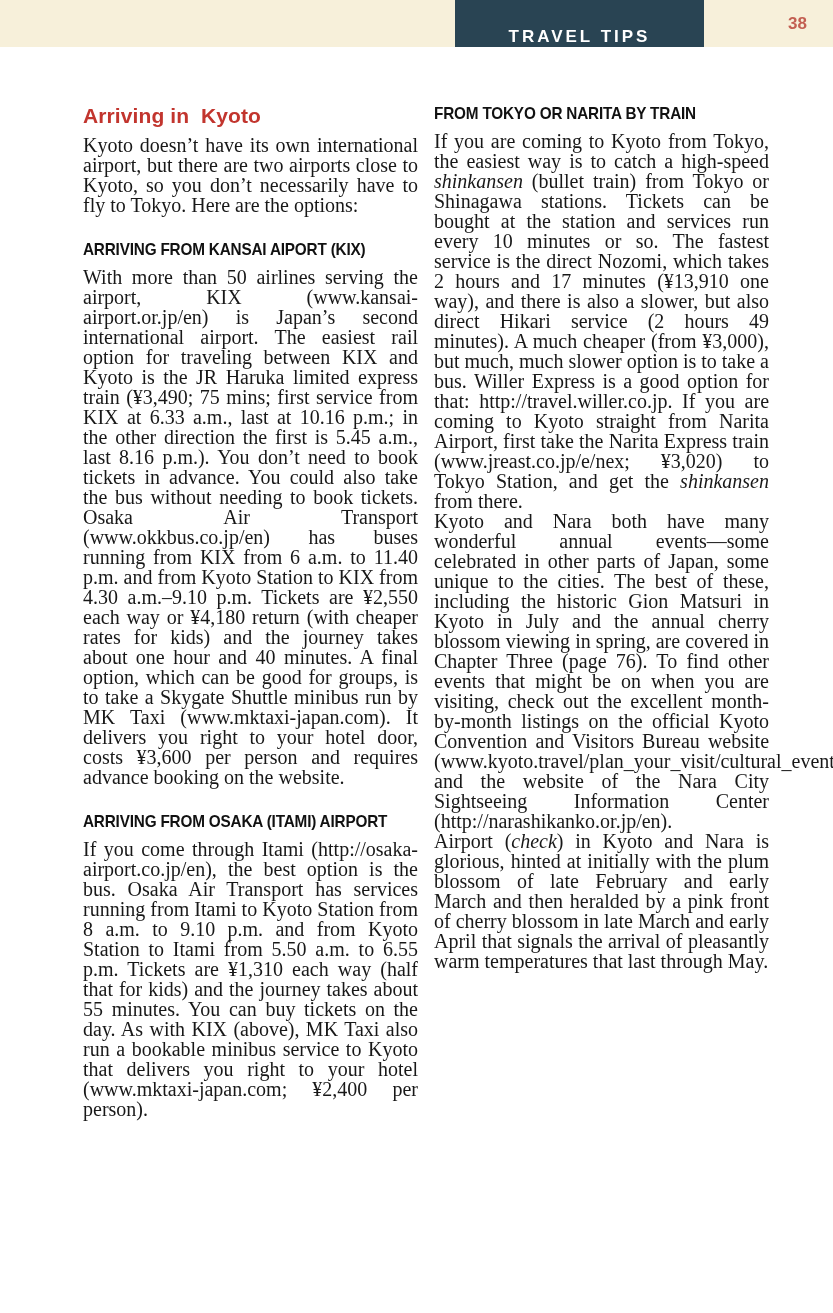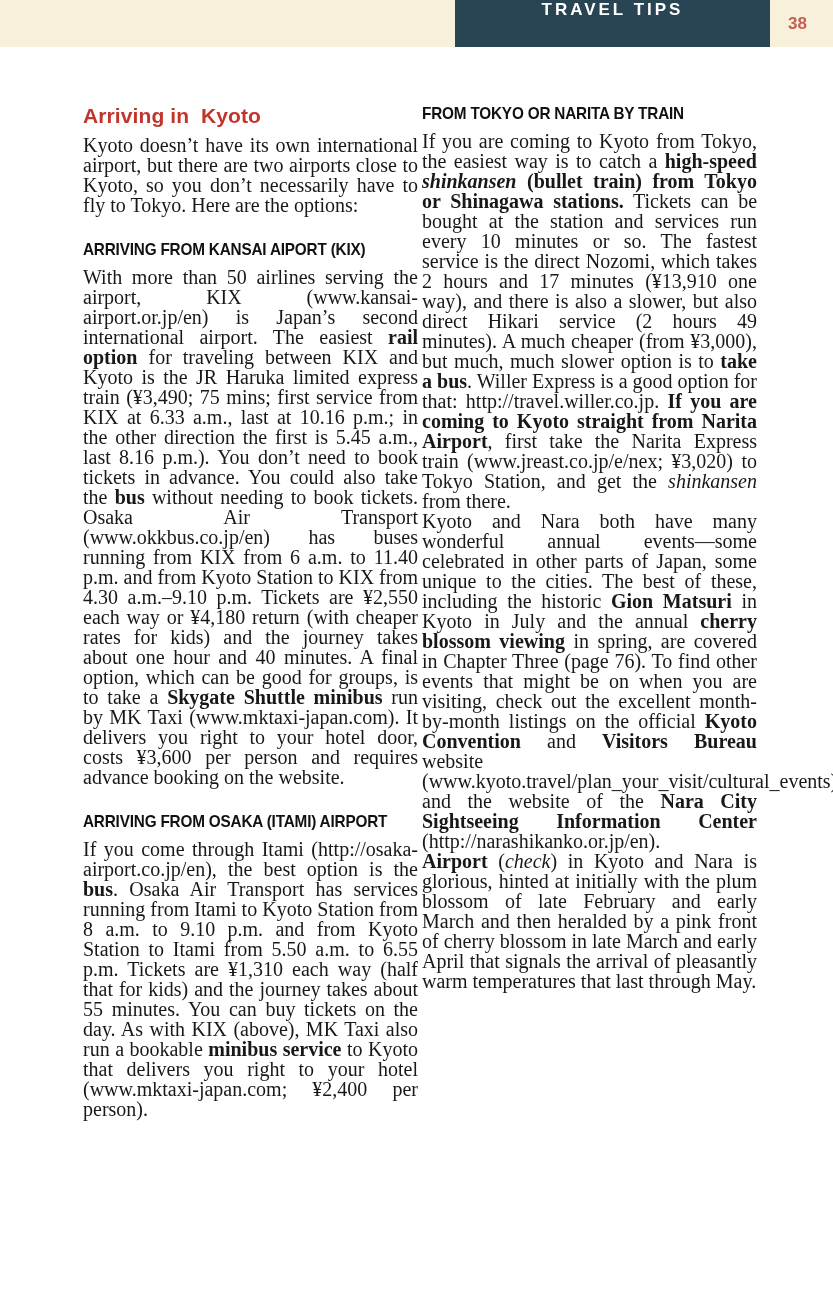--- a/index.html
+++ b/index.html
@@ -22,25 +22,25 @@
   .topbar{
     position:relative;
     width:100%;
     height:47px;
     background:var(--header-strip-bg);
   }
   .header-bar{
     position:absolute;
     left:455px;
     top:0;
-    width:315px;
+    width:249px;
     height:47px;
     background:var(--header-bar-bg);
     display:flex;
-    align-items:flex-start;
+    align-items:flex-end;
     justify-content:center;
   }
   .header-title{
     color:#ffffff;
     font-family:"Liberation Sans", sans-serif;
     font-weight:bold;
     font-size:17px;
     letter-spacing:3px;
   }
   .page-num{
@@ -51,21 +51,21 @@
     display:flex;
     align-items:center;
     color:var(--page-number-color);
     font-family:"Liberation Sans", sans-serif;
     font-weight:bold;
     font-size:17px;
   }
   .columns{
     display:flex;
     padding:57px 62px 40px 83px;
-    gap:4px;
+    gap:16px;
   }
   .col{
     width:335px;
     flex:0 0 335px;
   }
   .red-heading{
     font-family:"Liberation Sans", sans-serif;
     font-weight:bold;
     font-size:21px;
     color:var(--accent-red);
@@ -87,21 +87,21 @@
   .col > .red-heading:first-child,
   .col > .caps-heading:first-child{
     margin-top:0;
   }
   p.body-para{
     font-size:20px;
     line-height:20px;
     text-align:justify;
     color:var(--body-text);
   }
-  .b{font-weight:bold;}
+  .b{font-weight:normal;}
   .i{font-style:italic;}
 </style>
 </head>
 <body>
 
 <div class="page">
 
   <header class="topbar">
     <div class="header-bar">
       <span class="header-title">TRAVEL TIPS</span>

